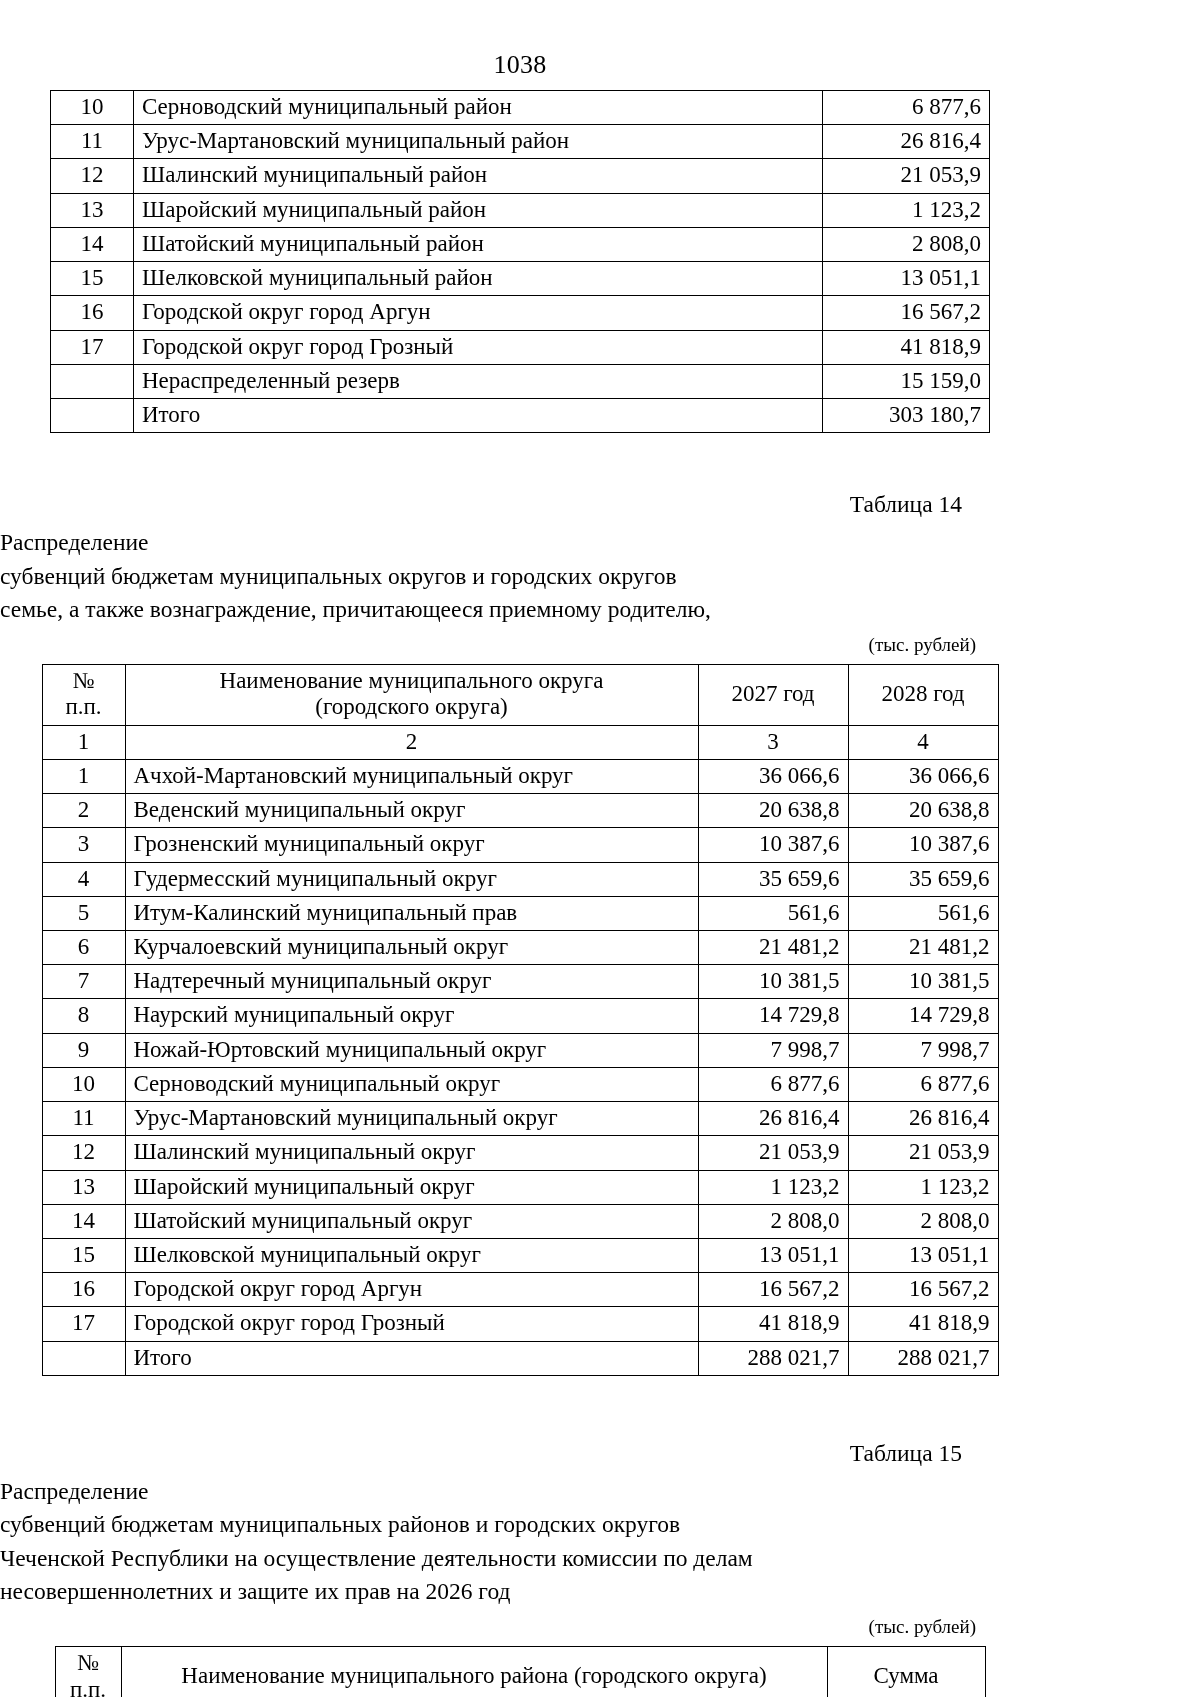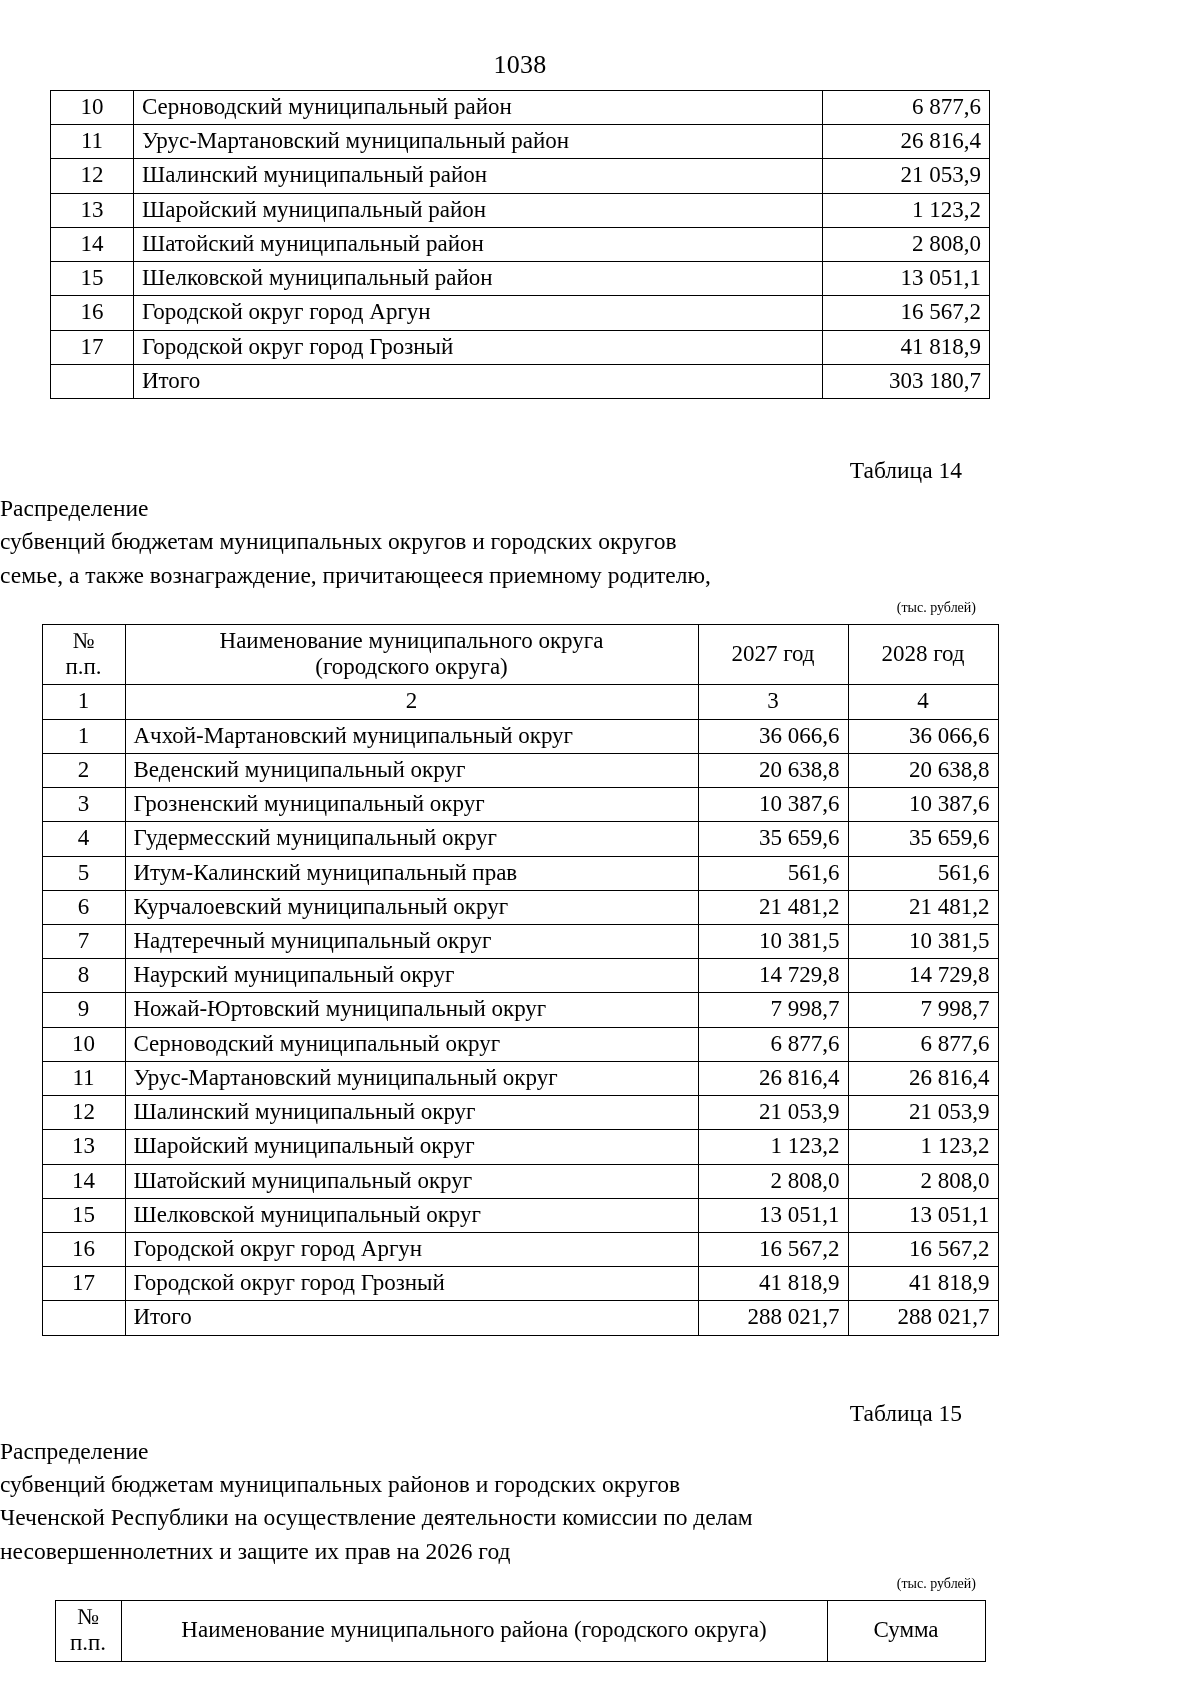--- a/index.html
+++ b/index.html
@@ -63,21 +63,21 @@
     padding-right: 78px;
   }
   .title-block {
     text-align: left;
     font-size: 23.5px;
     line-height: 1.42;
   }
   .title-block .lead { display: block; }
   .units {
     text-align: right;
-    font-size: 14px;
+    font-size: 19px;
     padding-right: 64px;
   }
   .sp-12 { height: 12px; }
   .sp-8  { height: 8px; }
   .sp-58 { height: 58px; }
   .sp-64 { height: 64px; }
 </style>
 </head>
 <body>
 
@@ -126,20 +126,25 @@
       </tr>
       <tr>
         <td class="c-num">16</td>
         <td class="c-name">Городской округ город Аргун</td>
         <td class="c-val">16 567,2</td>
       </tr>
       <tr>
         <td class="c-num">17</td>
         <td class="c-name">Городской округ город Грозный</td>
         <td class="c-val">41 818,9</td>
+      </tr>
+      <tr>
+        <td class="c-num"></td>
+        <td class="c-name">Нераспределенный резерв</td>
+        <td class="c-val">15 159,0</td>
       </tr>
       <tr>
         <td class="c-num"></td>
         <td class="c-name">Итого</td>
         <td class="c-val">303 180,7</td>
       </tr>
     </tbody>
   </table>
 
   <div class="sp-58"></div>

